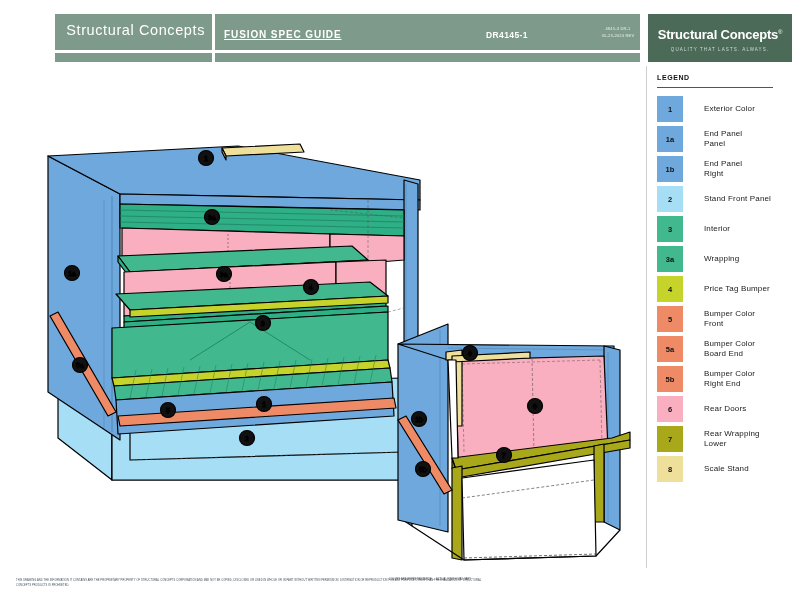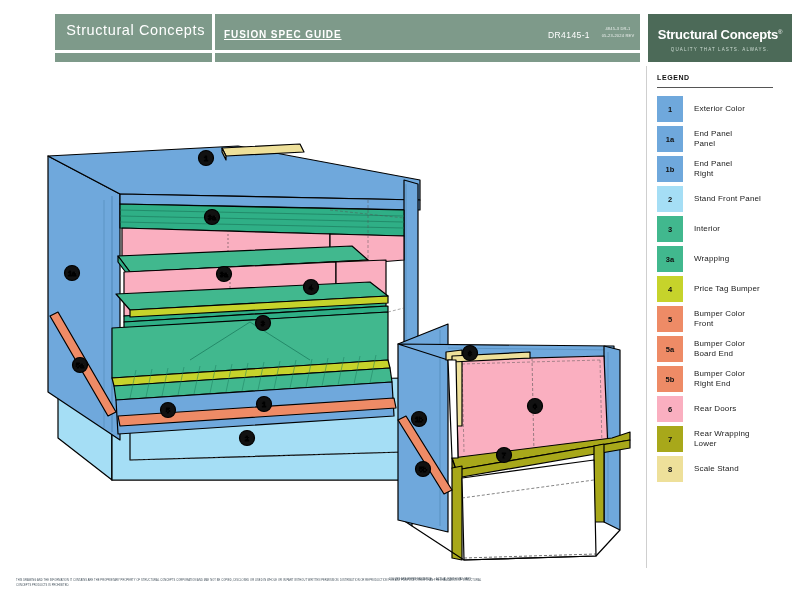--- a/index.html
+++ b/index.html
@@ -11,42 +11,42 @@
   .hdr-bar{position:absolute;background:#7E9A8A;}
   .hdr-main{left:55px;top:14px;width:585px;height:36px;}
   .hdr-strip{left:55px;top:53px;width:585px;height:9px;}
   .hdr-divider{position:absolute;background:#ffffff;width:3px;}
   .hdr-div1{left:212px;top:14px;height:36px;}
   .hdr-div1b{left:212px;top:53px;height:9px;}
   .hdr-company{position:absolute;left:0px;top:22px;width:205px;text-align:right;
       color:#ffffff;font-size:14.5px;letter-spacing:.6px;font-weight:400;}
   .hdr-guide{position:absolute;left:224px;top:29px;color:#ffffff;font-size:10px;
       font-weight:bold;letter-spacing:.9px;text-decoration:underline;}
-  .hdr-drawing{position:absolute;left:480px;top:30px;width:110px;text-align:right;
-      color:#ffffff;font-size:8.5px;font-weight:normal;letter-spacing:.4px;}
+  .hdr-drawing{position:absolute;left:452px;top:30px;width:110px;text-align:center;
+      color:#ffffff;font-size:8.5px;font-weight:bold;letter-spacing:.4px;}
   .hdr-meta{position:absolute;left:590px;top:26px;width:56px;text-align:center;
       color:#ffffff;font-size:4px;line-height:6.5px;letter-spacing:.2px;opacity:.85;}
 
   #logo-box{position:absolute;left:648px;top:14px;width:144px;height:48px;background:#4C6A58;}
   .logo-name{position:absolute;left:0;top:13px;width:144px;text-align:center;color:#fff;
       font-size:13px;font-weight:bold;letter-spacing:-.2px;}
   .logo-tm{font-size:6px;vertical-align:super;font-weight:normal;}
   .logo-tag{position:absolute;left:0;top:33px;width:144px;text-align:center;color:#cfddd4;
       font-size:4.5px;letter-spacing:1.1px;}
 
   
   #legend{position:absolute;left:648px;top:66px;width:144px;height:500px;background:#fff;}
   .legend-title{position:absolute;left:9px;top:8px;font-size:7px;font-weight:bold;
       letter-spacing:.6px;color:#111;}
   .legend-rule{position:absolute;left:9px;top:21px;width:116px;height:1px;background:#555;}
   #legend-list{position:absolute;left:9px;top:28px;width:135px;}
   .leg-row{display:flex;align-items:center;height:30px;margin-bottom:0px;}
   .leg-sw{width:26px;height:26px;flex:0 0 26px;display:flex;align-items:center;
       justify-content:center;font-size:7.5px;font-weight:bold;color:#111;}
-  .leg-lbl{margin-left:11px;font-size:8px;color:#1a1a1a;line-height:10.5px;letter-spacing:.15px;}
+  .leg-lbl{margin-left:21px;font-size:8px;color:#1a1a1a;line-height:10.5px;letter-spacing:.15px;}
 
   .vdivider{position:absolute;left:646px;top:66px;width:1px;height:502px;background:#cfcfcf;}
 
   
   #footer{position:absolute;left:0;top:566px;width:792px;height:46px;}
   .foot-left{position:absolute;left:16px;top:12px;width:480px;font-size:2.6px;
       line-height:5.4px;color:#3c4a55;letter-spacing:.1px;text-transform:uppercase;}
   .foot-right{position:absolute;left:340px;top:12px;width:180px;text-align:center;
       font-size:2.6px;color:#3c4a55;letter-spacing:.1px;text-transform:uppercase;}
 

